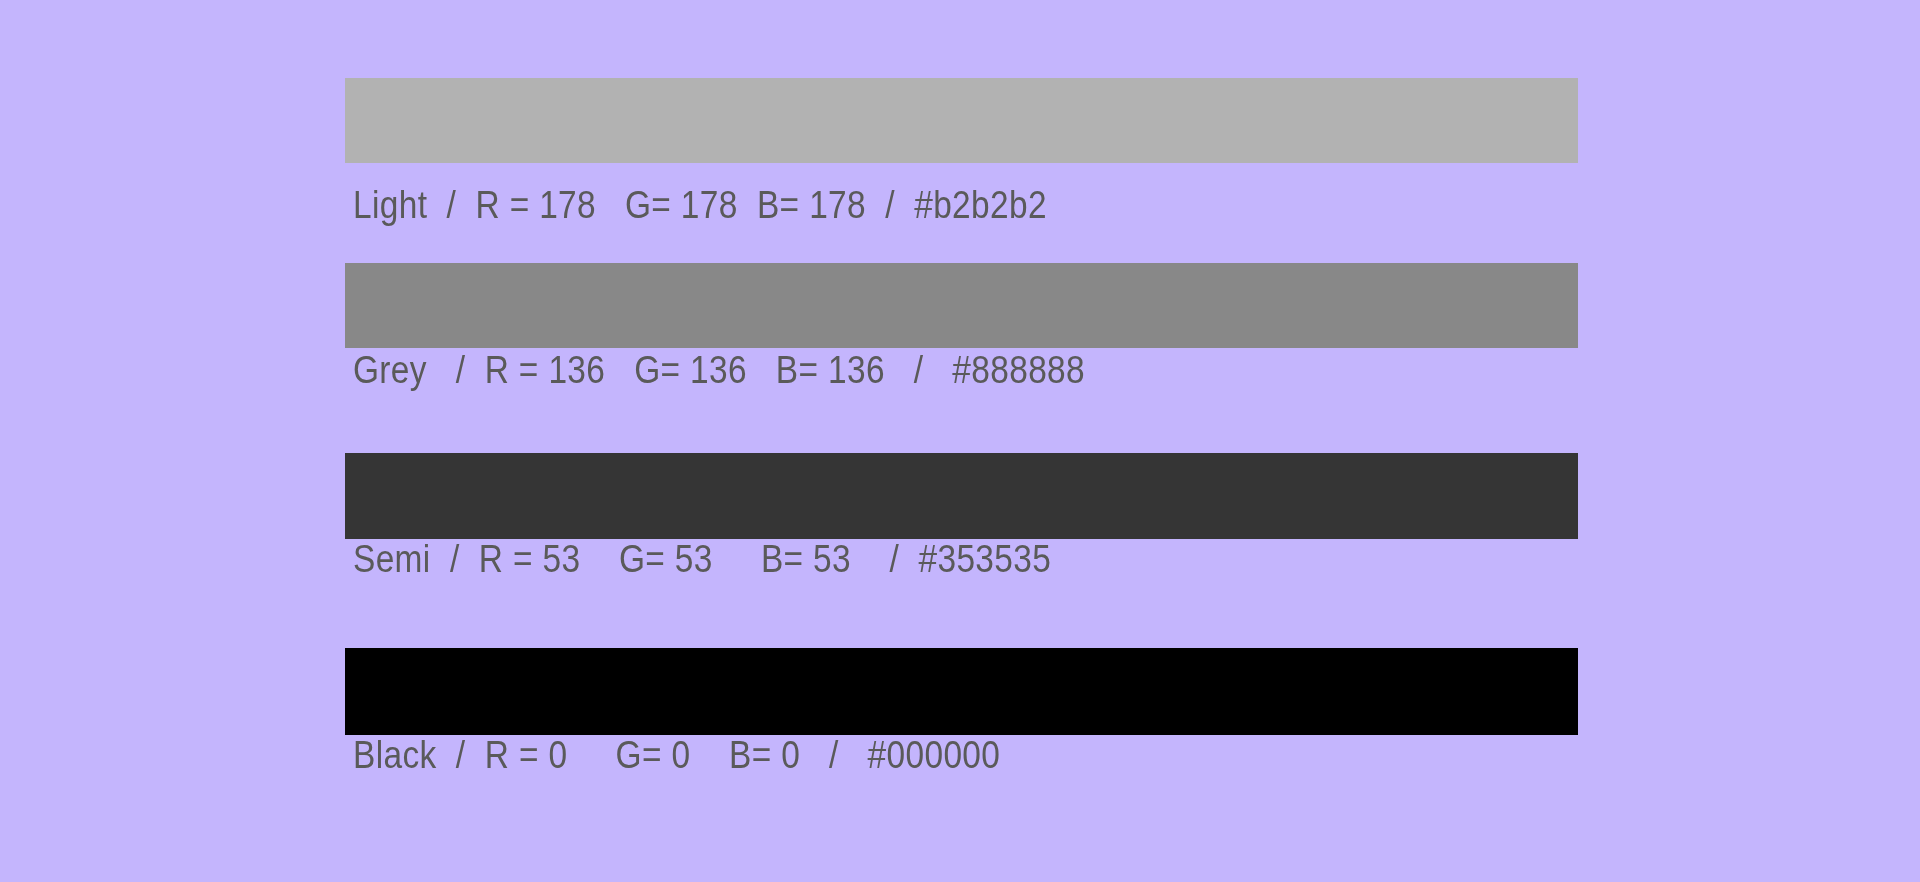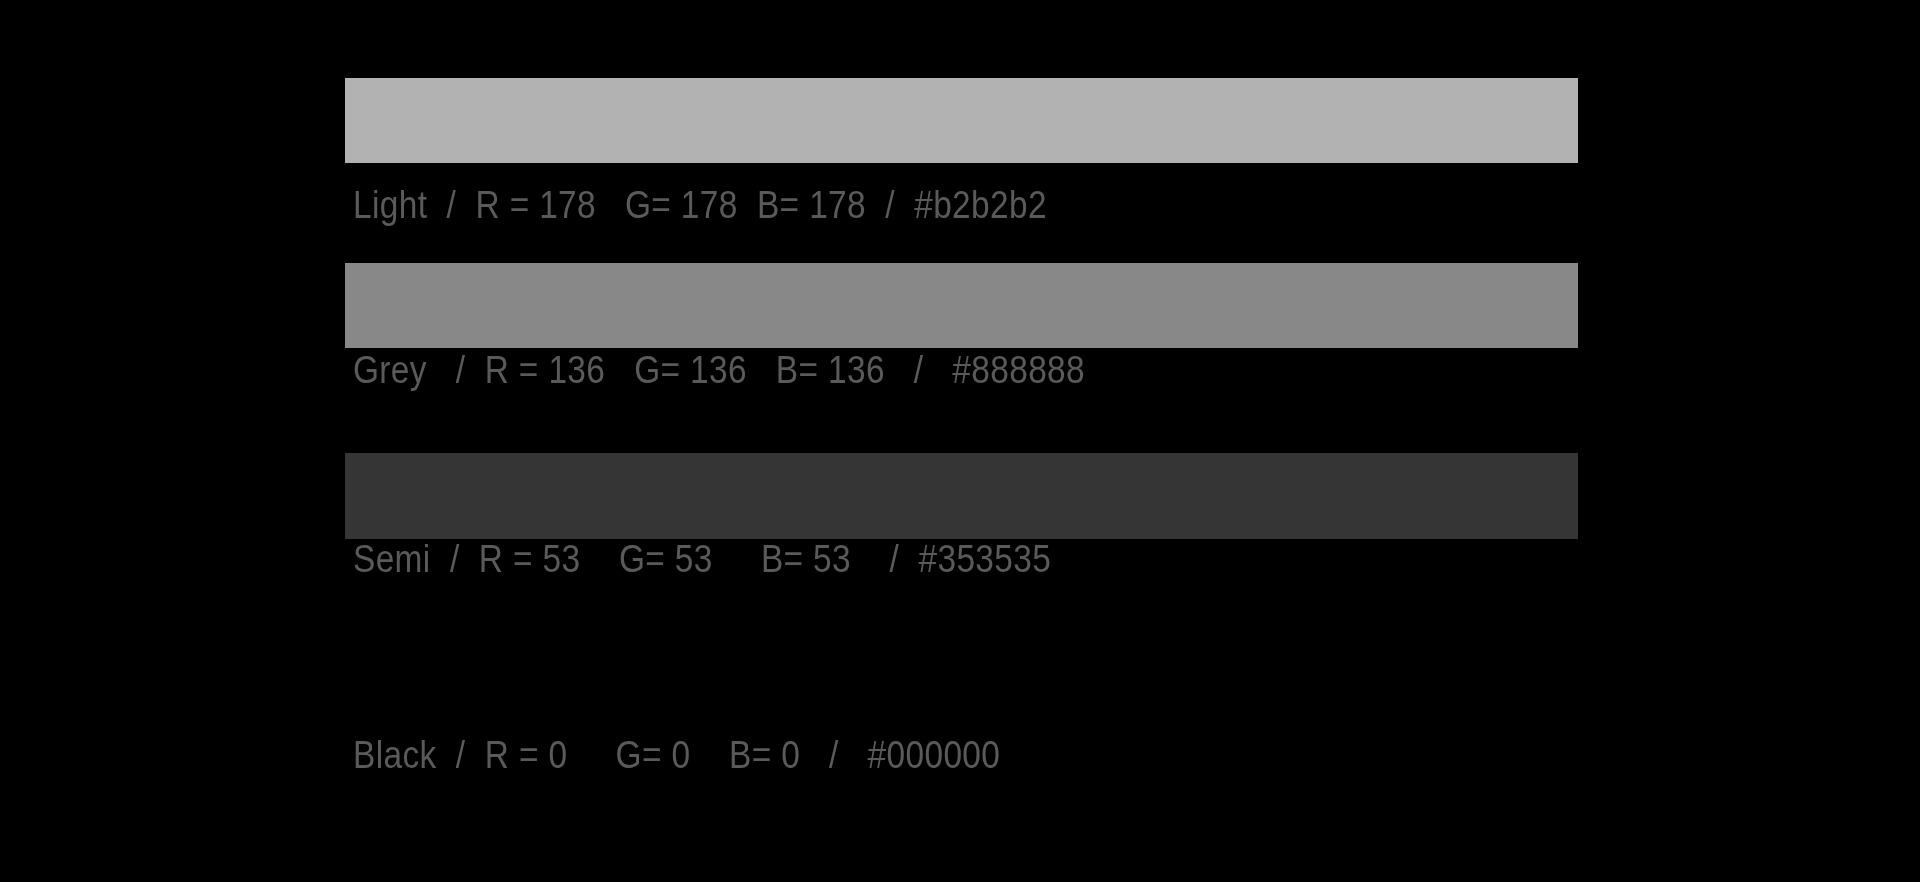--- a/index.html
+++ b/index.html
@@ -60,21 +60,21 @@
   .row-3 .swatch-chip { top: 453px; height: 86px; }
   .row-3 .swatch-caption { top: 540px; }
 
   
   .row-4 .swatch-chip { top: 648px; height: 87px; }
   .row-4 .swatch-caption { top: 736px; }
 </style>
 </head>
 <body style="background: rgb(244, 244, 244);">
 
-<div id="palette-sheet" style="background: #000000;">
+<div id="palette-sheet" style="background: #c4b5fd;">
 
   <div class="swatch-row row-1">
     <div class="swatch-chip" style="background: rgb(178, 178, 178);"></div>
     <div class="swatch-caption" style="color: rgb(90, 90, 90);">Light  /  R = 178   G= 178  B= 178  /  #b2b2b2</div>
   </div>
 
   <div class="swatch-row row-2">
     <div class="swatch-chip" style="background: rgb(136, 136, 136);"></div>
     <div class="swatch-caption" style="color: rgb(90, 90, 90);">Grey   /  R = 136   G= 136   B= 136   /   #888888</div>
   </div>

